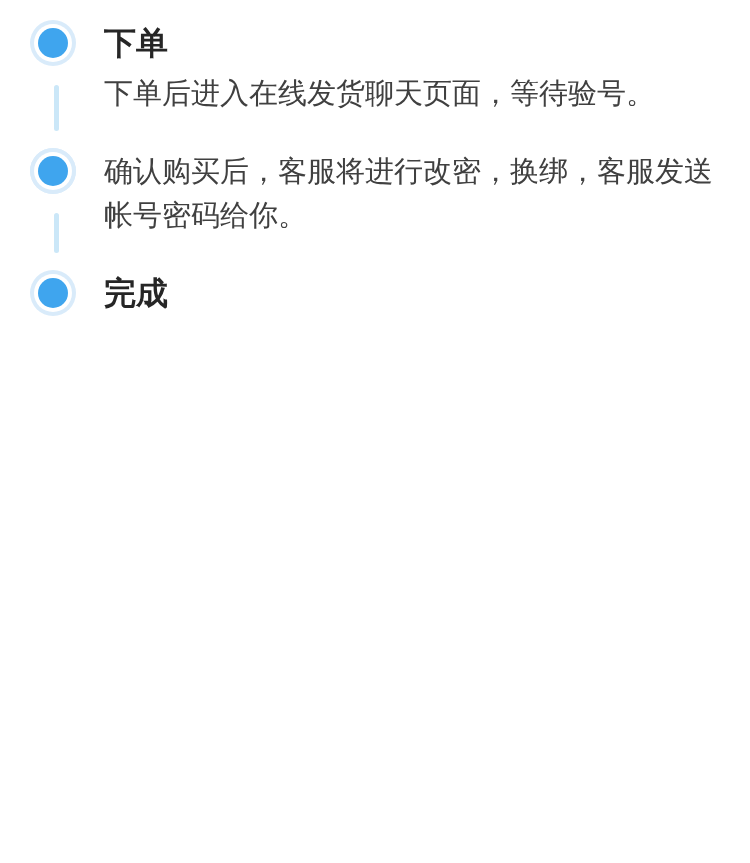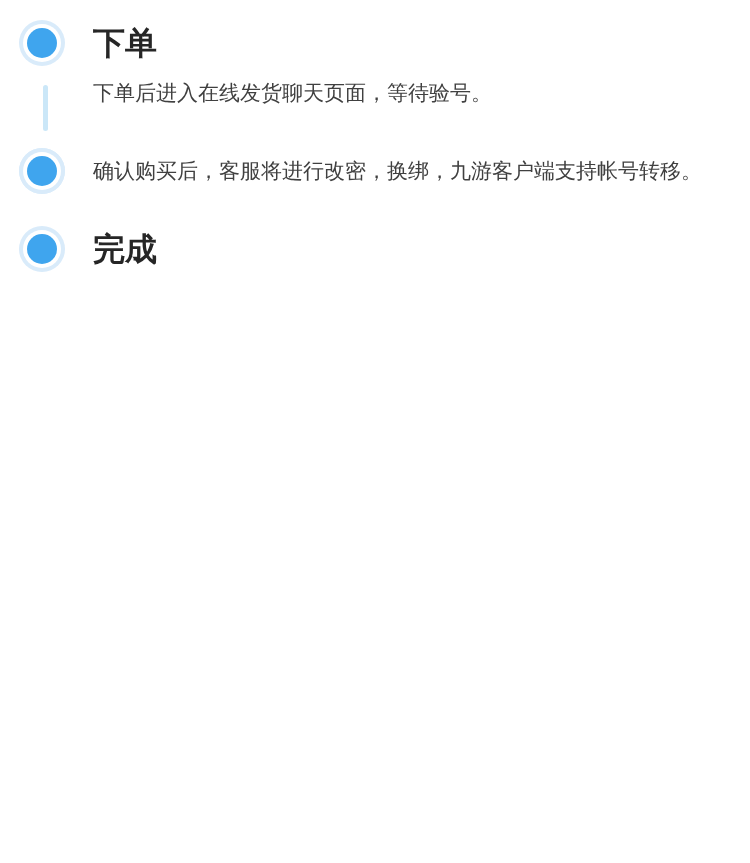--- a/index.html
+++ b/index.html
@@ -12,20 +12,21 @@
     height: 863px;
     overflow: hidden;
     font-family: "Liberation Sans", "DejaVu Sans", sans-serif;
   }
   .page {
     box-sizing: border-box;
     width: 750px;
     height: 863px;
     padding-top: 21px;
     background: #ffffff;
+    padding-left: 11px;
   }
   .step {
     position: relative;
     padding: 0 12px 0 93px;
     margin-bottom: 34px;
   }
   .step:last-child {
     margin-bottom: 12px;
   }
   .dot {
@@ -52,21 +53,21 @@
   }
   .step-title {
     margin: 0;
     font-size: 32px;
     line-height: 44px;
     font-weight: 700;
     color: var(--title-color, #262626);
   }
   .step-desc {
     margin: 6px 0 0 0;
-    font-size: 21px;
+    font-size: 29px;
     line-height: 44px;
     color: var(--desc-color, #404040);
   }
 </style>
 </head>
 <body>
 
 <div class="page">
   <div id="timeline">
   <div class="step">
@@ -77,21 +78,21 @@
   </div>
 
   <div class="step">
     <span class="dot"></span>
     <span class="connector"></span>
   </div>
 
   <div class="step">
     <span class="dot"></span>
     <span class="connector"></span>
-    <p class="step-desc">确认购买后，客服将进行改密，换绑，九游客户端支持帐号转移。</p>
+    <p class="step-desc">确认购买后，客服将进行改密，换绑，客服发送帐号密码给你。</p>
   </div>
 
 
   <div class="step">
     <span class="dot"></span>
 
     <h3 class="step-title">完成</h3>
   </div>
 </div>
 </div>

